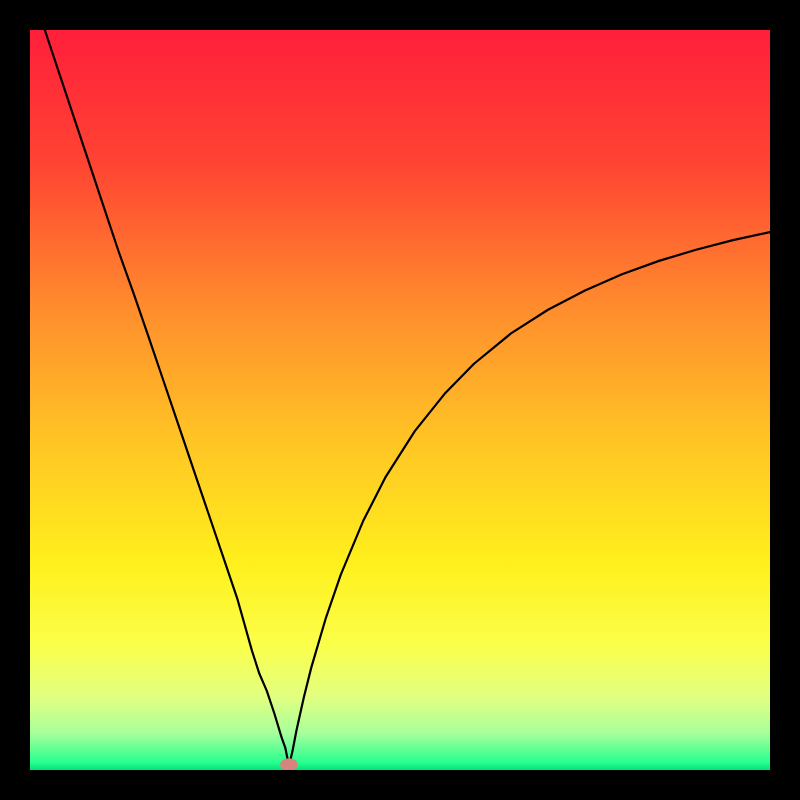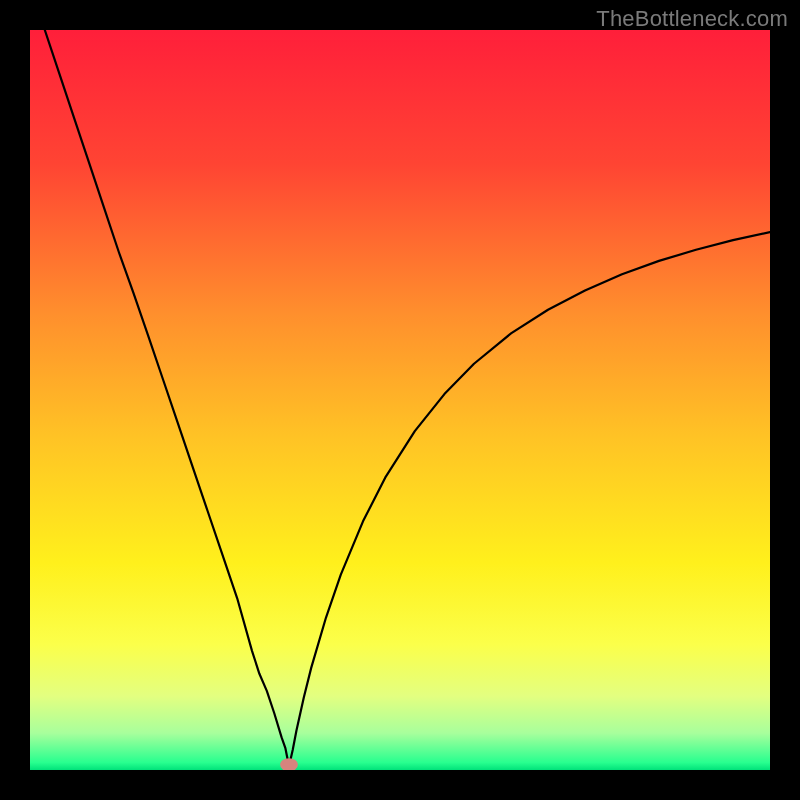--- a/index.html
+++ b/index.html
@@ -42,21 +42,20 @@
     font-size: 22px;
     letter-spacing: 0.2px;
     font-weight: 500;
     user-select: none;
   }
 </style>
 </head>
 <body>
 
 <div class="frame">
-  <div class="watermark">TheBottleneck.com</div>
   <div class="plot">
     <svg class="gradient" viewBox="0 0 100 100" preserveAspectRatio="none">
       <defs>
         <linearGradient id="bg-grad" x1="0" y1="0" x2="0" y2="1">
             <stop offset="0%" stop-color="#ff1f3a"></stop>
             <stop offset="18%" stop-color="#ff4433"></stop>
             <stop offset="38%" stop-color="#ff8e2d"></stop>
             <stop offset="55.00000000000001%" stop-color="#ffc325"></stop>
             <stop offset="72%" stop-color="#fff01c"></stop>
             <stop offset="83%" stop-color="#fbff4a"></stop>

